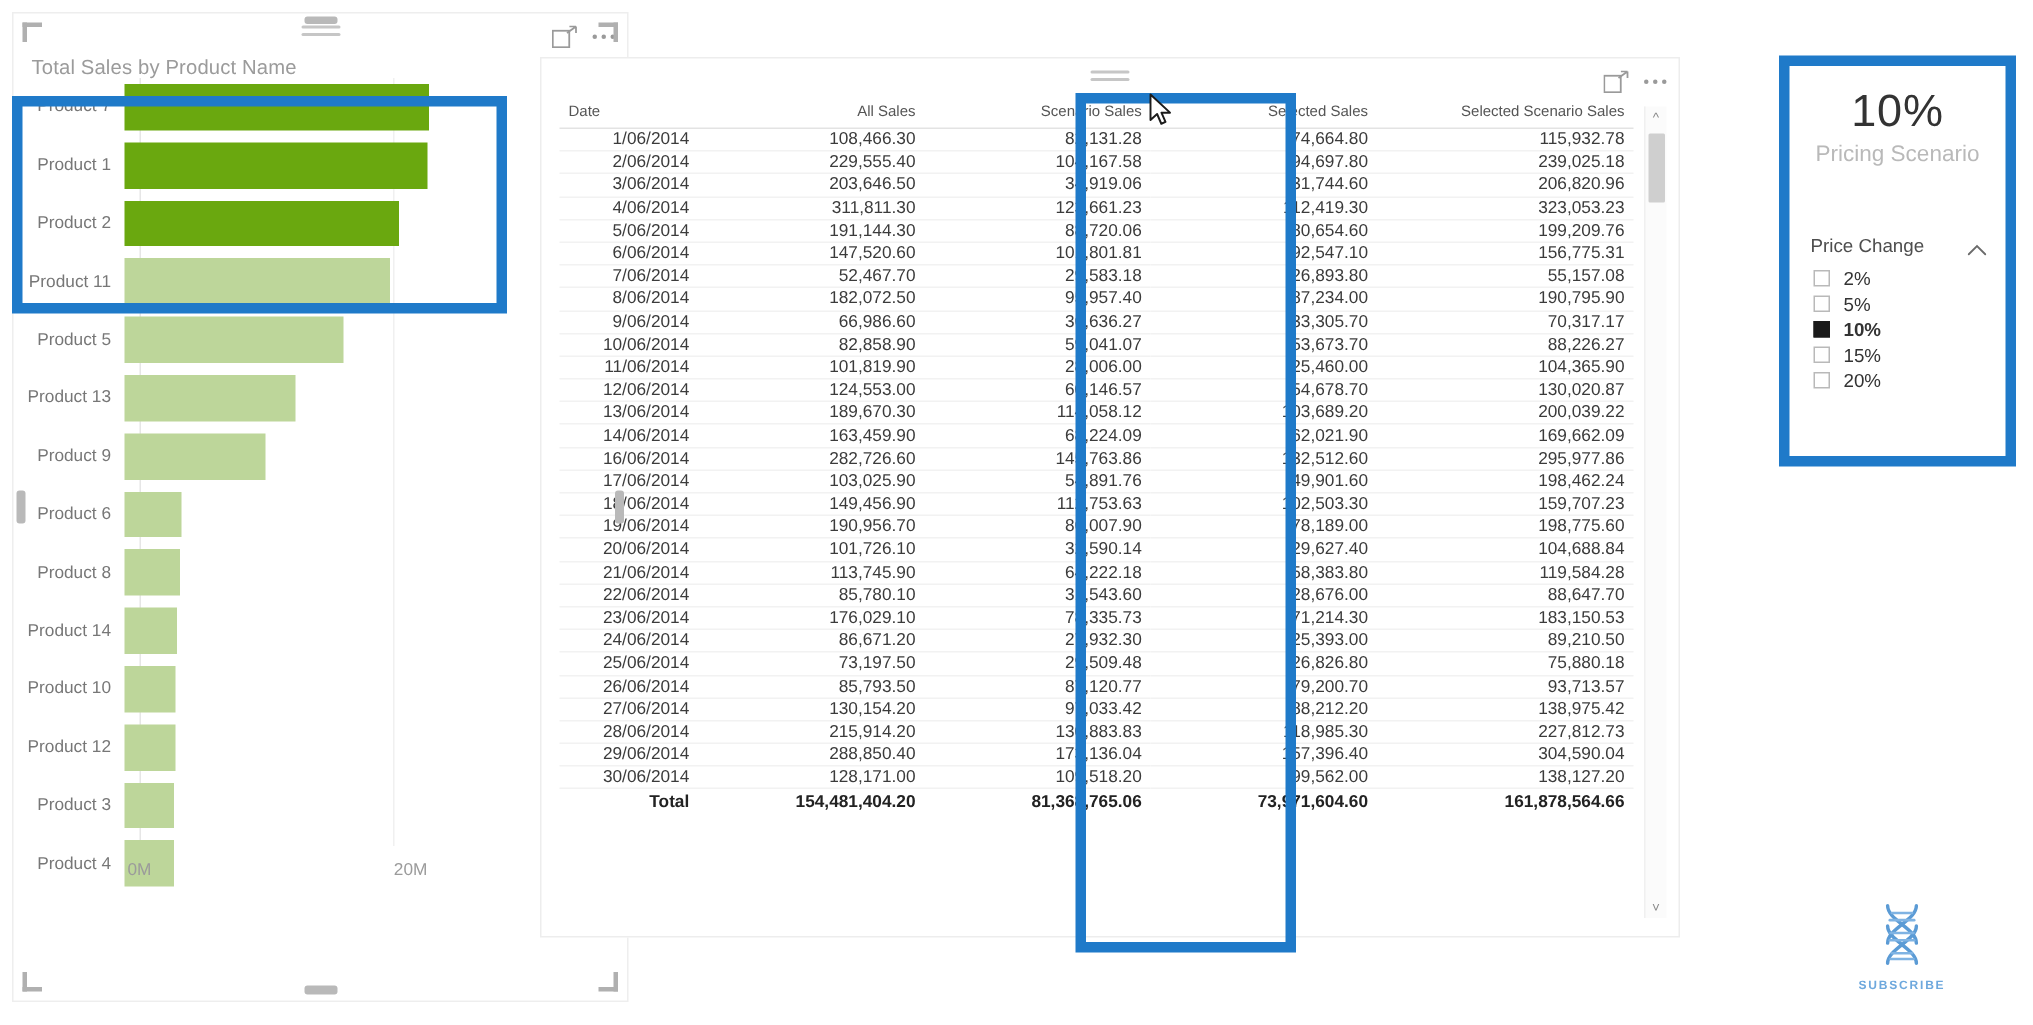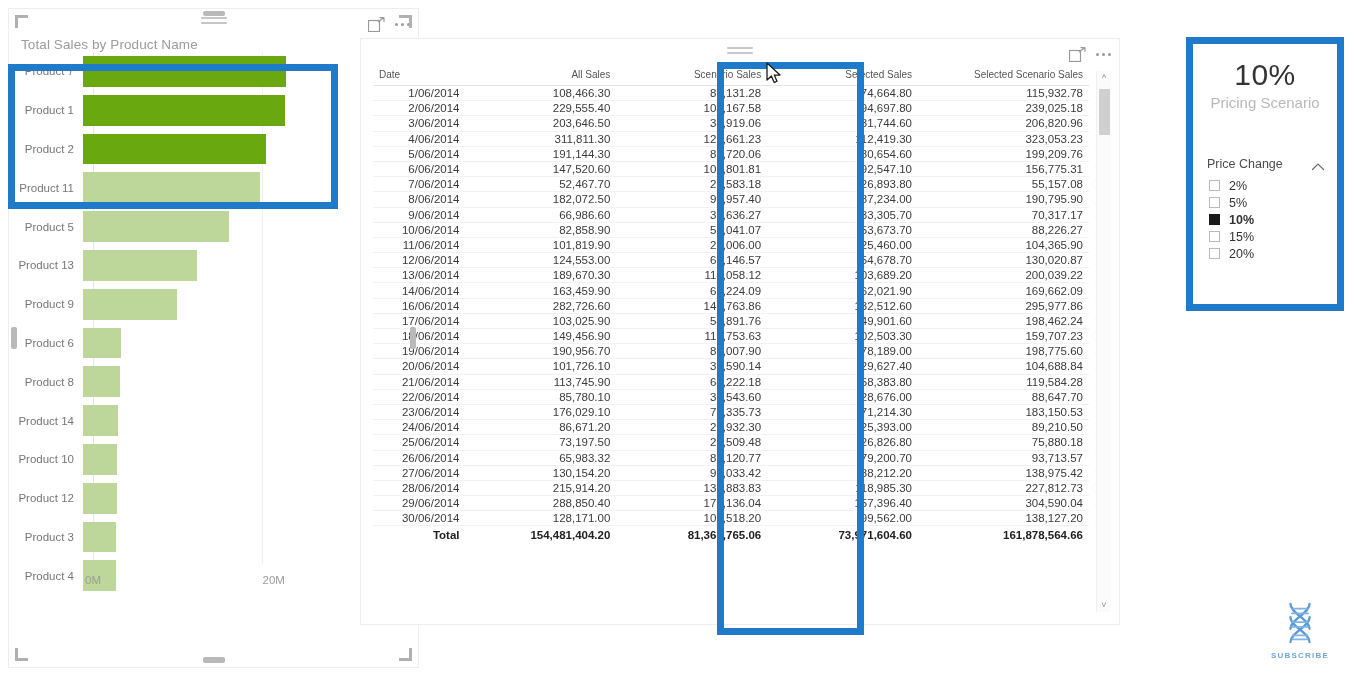--- a/index.html
+++ b/index.html
@@ -170,21 +170,21 @@
     width: 11px; height: 11px; border: 1px solid #b9b9b9; background: #ffffff;
     flex: 0 0 auto;
   }
   .cbx.checked { background: #1a1a1a; border-color: #1a1a1a; }
   .slicer-item.selected { font-weight: bold; }
 
   
   #cursor { position: absolute; left: 765px; top: 62px; width: 18px; height: 24px; z-index: 60; }
 
   
-  #subscribe { position: absolute; left: 1262px; top: 600px; width: 76px; text-align: center; z-index: 20; }
+  #subscribe { position: absolute; left: 1230px; top: 600px; width: 76px; text-align: center; z-index: 20; }
   #subscribe .sub-text {
     font-size: 8px; letter-spacing: 1.2px; color: #6ea8dd; font-weight: bold; margin-top: 1px;
   }
 </style>
 </head>
 <body>
 
 <div id="root">
 
   <div id="chart-visual">
@@ -520,21 +520,21 @@
             </tr>
             <tr>
               <td class="c-date">25/06/2014</td>
               <td>73,197.50</td>
               <td>29,509.48</td>
               <td>26,826.80</td>
               <td>75,880.18</td>
             </tr>
             <tr>
               <td class="c-date">26/06/2014</td>
-              <td>65,983.32</td>
+              <td>85,793.50</td>
               <td>87,120.77</td>
               <td>79,200.70</td>
               <td>93,713.57</td>
             </tr>
             <tr>
               <td class="c-date">27/06/2014</td>
               <td>130,154.20</td>
               <td>97,033.42</td>
               <td>88,212.20</td>
               <td>138,975.42</td>

